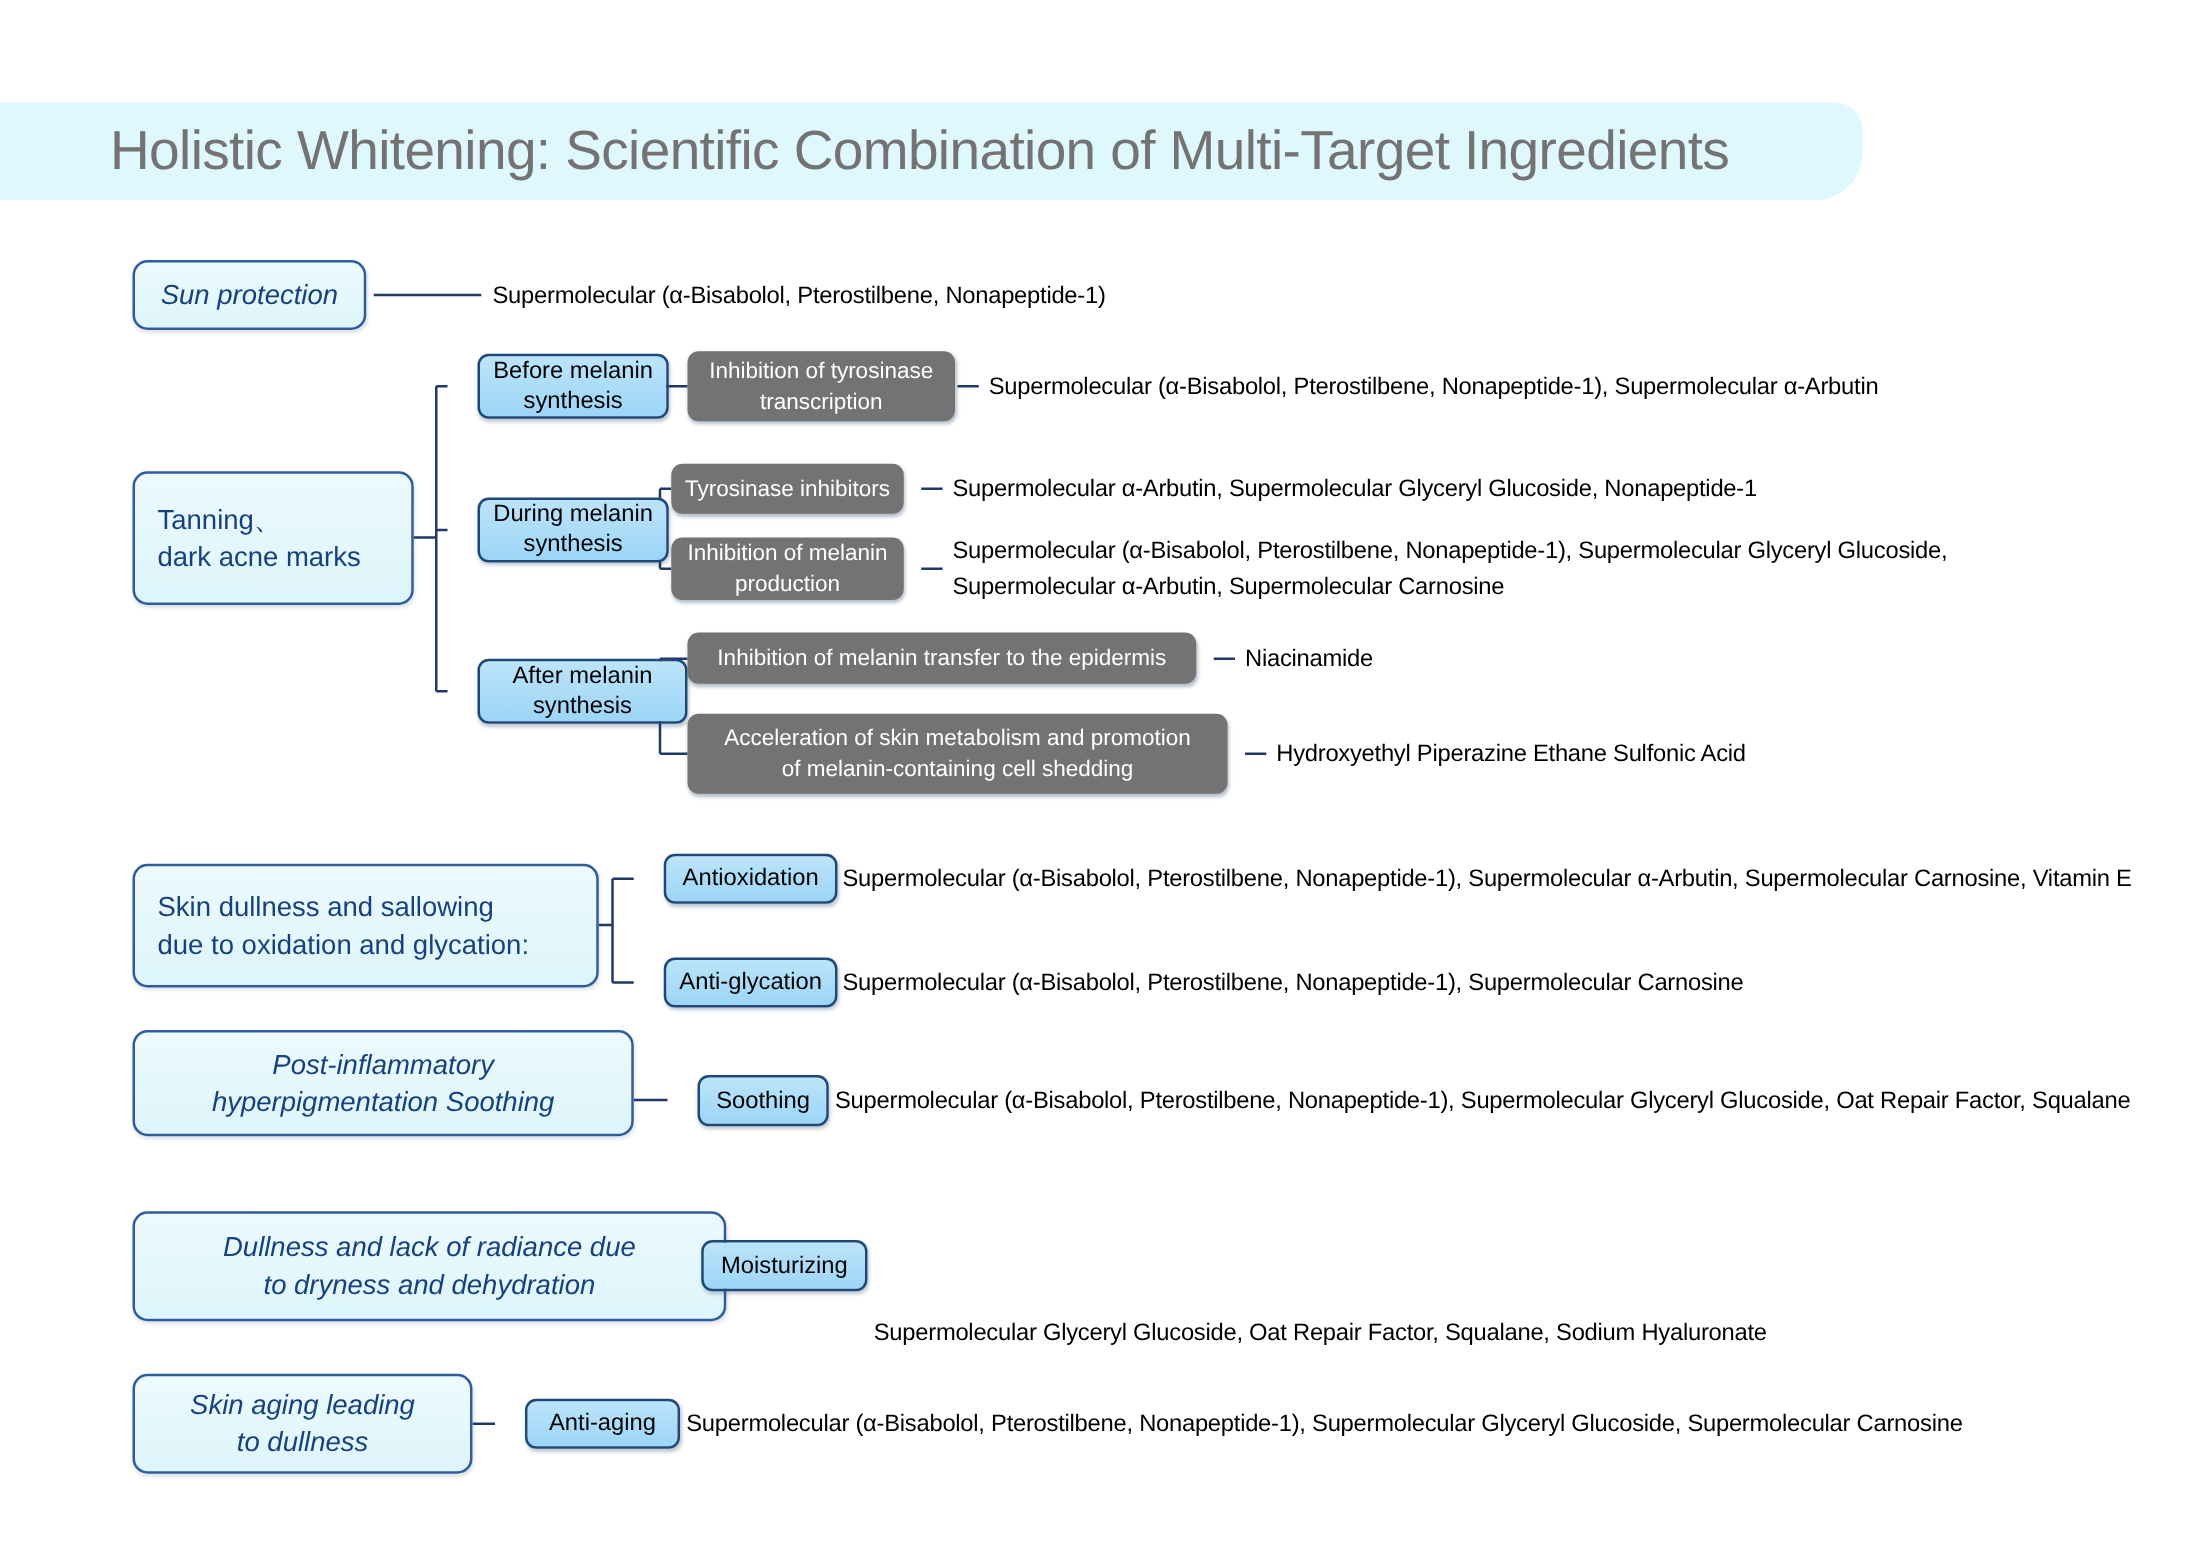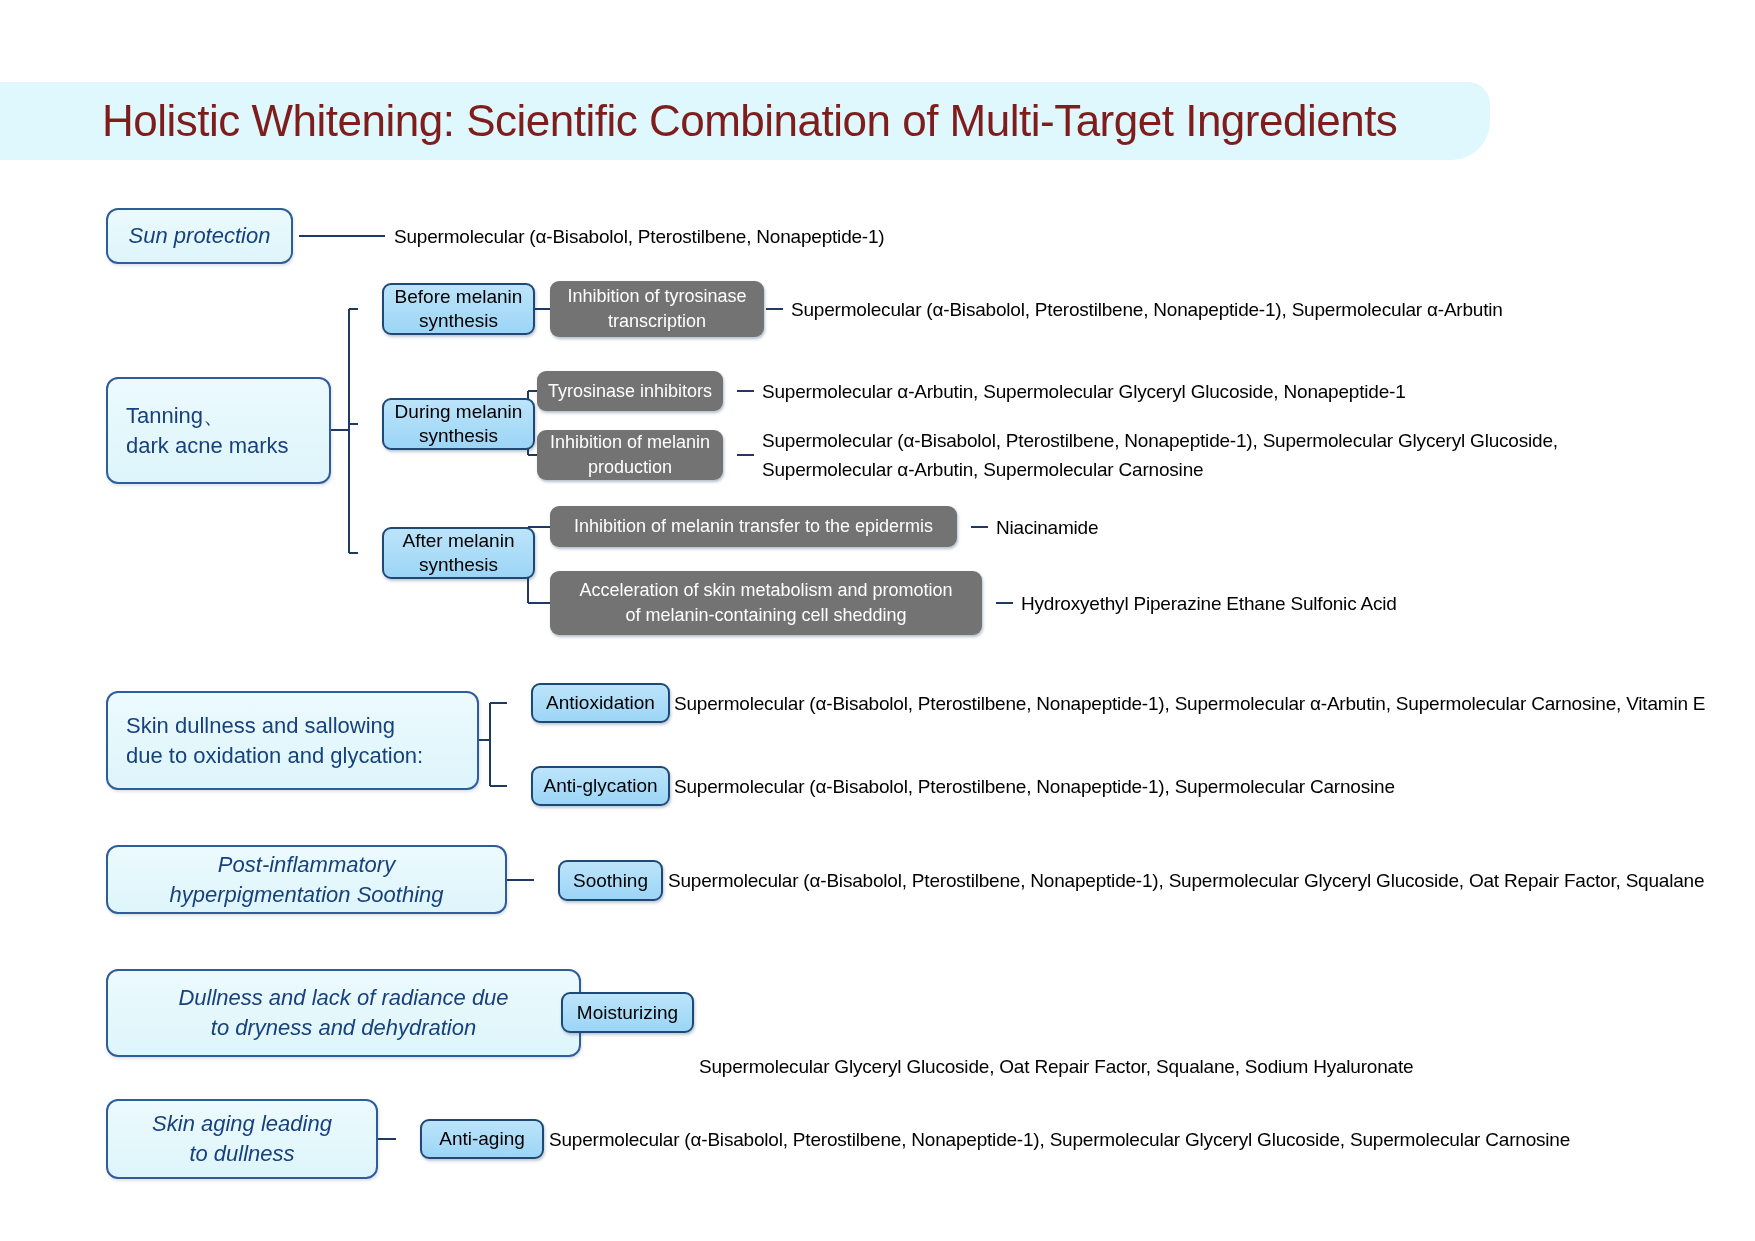--- a/index.html
+++ b/index.html
@@ -2,22 +2,22 @@
 <html><head>
 <meta charset="utf-8">
 <style>
   html,body{margin:0;padding:0;background:#ffffff;}
   body{font-family:"Liberation Sans","DejaVu Sans",sans-serif;}
   #canvas{position:relative;width:1755px;height:1241px;background:#ffffff;overflow:hidden;}
 
   
   .title-band{position:absolute;left:0;top:82px;width:1490px;height:78px;
     background:#DFF8FD;border-radius:0 22px 38px 0;}
-  .title-text{position:absolute;left:102px;top:0;height:78px;display:flex;align-items:center;
-    font-size:44px;color:#7f1d1d;white-space:nowrap;letter-spacing:-0.5px;text-align:center;}
+  .title-text{position:absolute;left:88px;top:0;height:78px;display:flex;align-items:center;
+    font-size:44px;color:#737373;white-space:nowrap;letter-spacing:-0.5px;text-align:center;}
 
   
   .root{position:absolute;box-sizing:border-box;border:2px solid #2F5C9C;border-radius:12px;
     background:linear-gradient(180deg,#ECFAFD 0%,#DDF5FB 100%);
     color:#17417E;font-size:22px;line-height:30px;display:flex;align-items:center;
     box-shadow:1px 2px 3px rgba(70,100,140,.18);}
   .root.center{justify-content:center;text-align:center;font-style:italic;}
   .root.left{justify-content:flex-start;text-align:left;padding-left:18px;}
 
   .stage{position:absolute;box-sizing:border-box;border:2px solid #1E4876;border-radius:9px;
@@ -96,21 +96,21 @@
   </div>
   <div class="ing" style="left:762px;top:377px;">Supermolecular α-Arbutin, Supermolecular Glyceryl Glucoside, Nonapeptide-1</div>
 
   <div class="action" style="left:537px;top:430px;width:186px;height:50px;">
     <span class="pre">Inhibition of melanin
 production</span>
   </div>
   <div class="ing pre" style="left:762px;top:426px;">Supermolecular (α-Bisabolol, Pterostilbene, Nonapeptide-1), Supermolecular Glyceryl Glucoside,
 Supermolecular α-Arbutin, Supermolecular Carnosine</div>
 
-  <div class="stage" style="left:358px;top:527px;width:153px;height:52px;">
+  <div class="stage" style="left:358px;top:527px;width:168px;height:52px;">
     <span class="pre">After melanin
 synthesis</span>
   </div>
   <div class="action" style="left:550px;top:506px;width:407px;height:41px;">
     <span class="pre">Inhibition of melanin transfer to the epidermis</span>
   </div>
   <div class="ing" style="left:996px;top:513px;">Niacinamide</div>
 
   <div class="action" style="left:550px;top:571px;width:432px;height:64px;">
     <span class="pre">Acceleration of skin metabolism and promotion
@@ -124,21 +124,21 @@
   </div>
   <div class="stage" style="left:507px;top:683px;width:139px;height:40px;">
     <span class="pre">Antioxidation</span>
   </div>
   <div class="ing" style="left:674px;top:689px;">Supermolecular (α-Bisabolol, Pterostilbene, Nonapeptide-1), Supermolecular α-Arbutin, Supermolecular Carnosine, Vitamin E</div>
   <div class="stage" style="left:507px;top:766px;width:139px;height:40px;">
     <span class="pre">Anti-glycation</span>
   </div>
   <div class="ing" style="left:674px;top:772px;">Supermolecular (α-Bisabolol, Pterostilbene, Nonapeptide-1), Supermolecular Carnosine</div>
 
-  <div class="root center" style="left:106px;top:845px;width:401px;height:69px;">
+  <div class="root center" style="left:106px;top:824px;width:401px;height:85px;">
     <span class="pre">Post-inflammatory
 hyperpigmentation Soothing</span>
   </div>
   <div class="stage" style="left:534px;top:860px;width:105px;height:41px;">
     <span class="pre">Soothing</span>
   </div>
   <div class="ing" style="left:668px;top:866px;">Supermolecular (α-Bisabolol, Pterostilbene, Nonapeptide-1), Supermolecular Glyceryl Glucoside, Oat Repair Factor, Squalane</div>
 
   <div class="root center" style="left:106px;top:969px;width:475px;height:88px;">
     <span class="pre">Dullness and lack of radiance due

